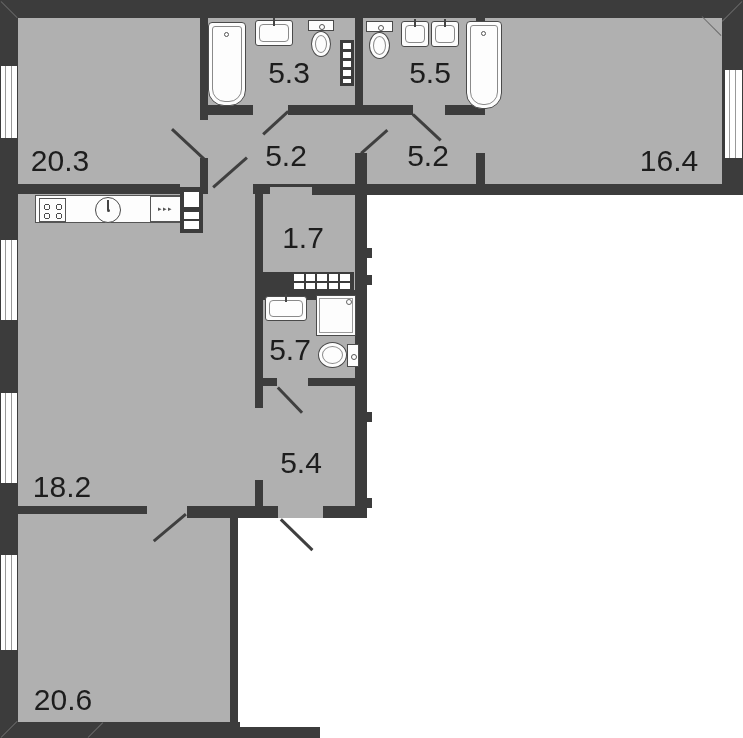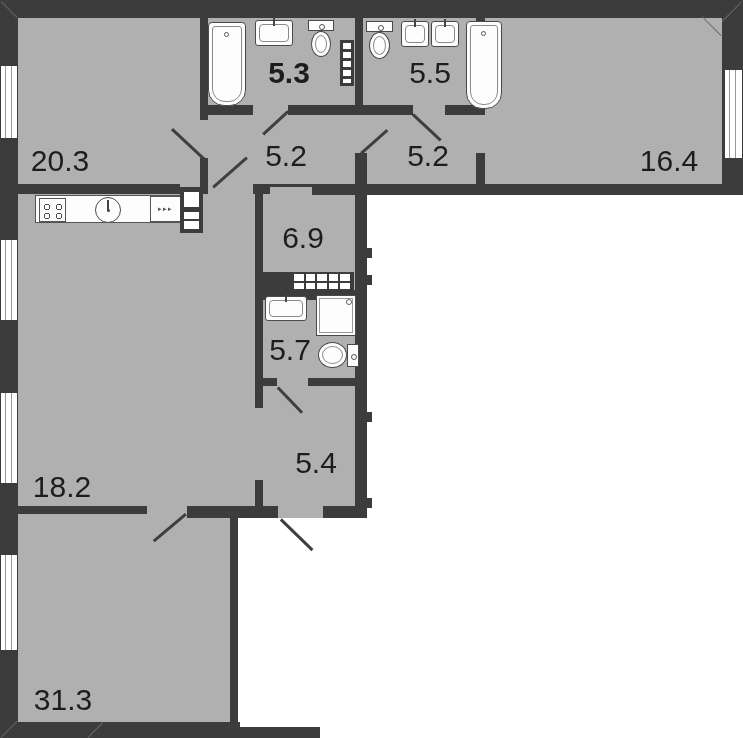--- a/index.html
+++ b/index.html
@@ -148,24 +148,24 @@
   <div class="door" style="left:204px;top:158px;width:44px;transform:rotate(-137deg);"></div>
   <div class="door" style="left:213px;top:186px;width:45px;transform:rotate(-41.4deg);"></div>
   <div class="door" style="left:263px;top:133px;width:34px;transform:rotate(-42.6deg);"></div>
   <div class="door" style="left:361px;top:152px;width:35px;transform:rotate(-41.5deg);"></div>
   <div class="door" style="left:413px;top:113px;width:38px;transform:rotate(42.9deg);"></div>
   <div class="door" style="left:278px;top:386px;width:35px;transform:rotate(46.2deg);"></div>
   <div class="door" style="left:186px;top:513px;width:42px;transform:rotate(139.8deg);"></div>
   <div class="door" style="left:281px;top:518px;width:44px;transform:rotate(44.1deg);"></div>
 
   <span class="lbl" style="left:60px;top:161px;">20.3</span>
-  <span class="lbl" style="left:289px;top:73px;font-weight:bold;">5.3</span>
+  <span class="lbl" style="left:289px;top:73px;">5.3</span>
   <span class="lbl" style="left:430px;top:73px;">5.5</span>
   <span class="lbl" style="left:286px;top:156px;">5.2</span>
   <span class="lbl" style="left:428px;top:156px;">5.2</span>
   <span class="lbl" style="left:669px;top:161px;">16.4</span>
-  <span class="lbl" style="left:303px;top:238px;">6.9</span>
+  <span class="lbl" style="left:303px;top:238px;">1.7</span>
   <span class="lbl" style="left:290px;top:350px;">5.7</span>
-  <span class="lbl" style="left:316px;top:463px;">5.4</span>
+  <span class="lbl" style="left:301px;top:463px;">5.4</span>
   <span class="lbl" style="left:62px;top:487px;">18.2</span>
-  <span class="lbl" style="left:63px;top:700px;">31.3</span>
+  <span class="lbl" style="left:63px;top:700px;">20.6</span>
 
 </div>
 
 </body></html>

